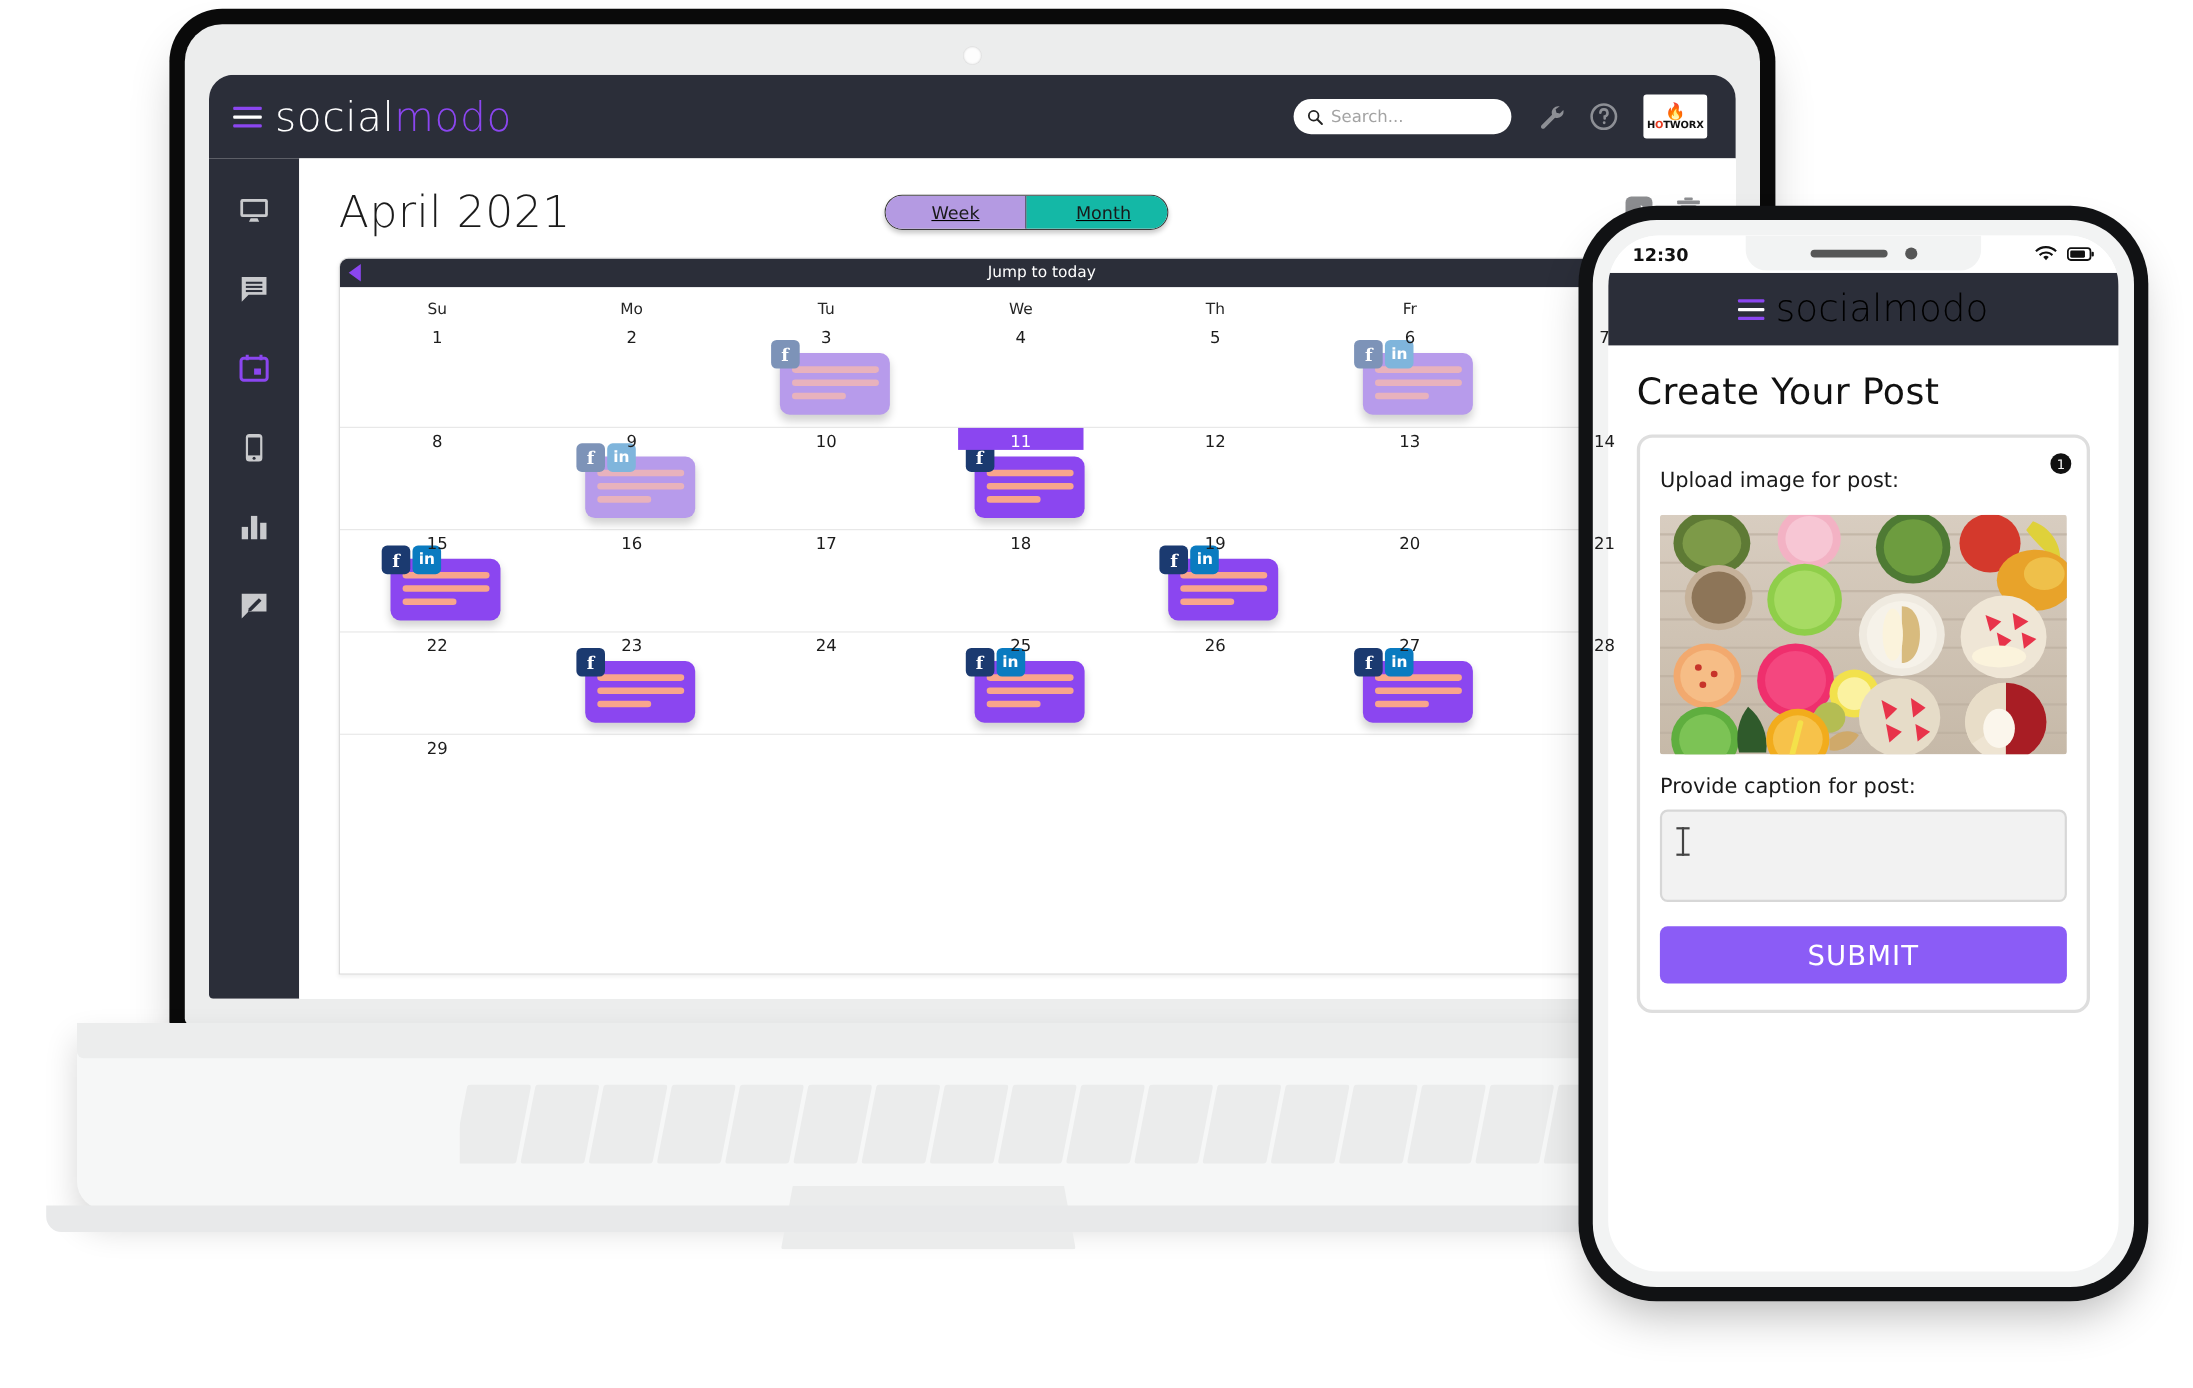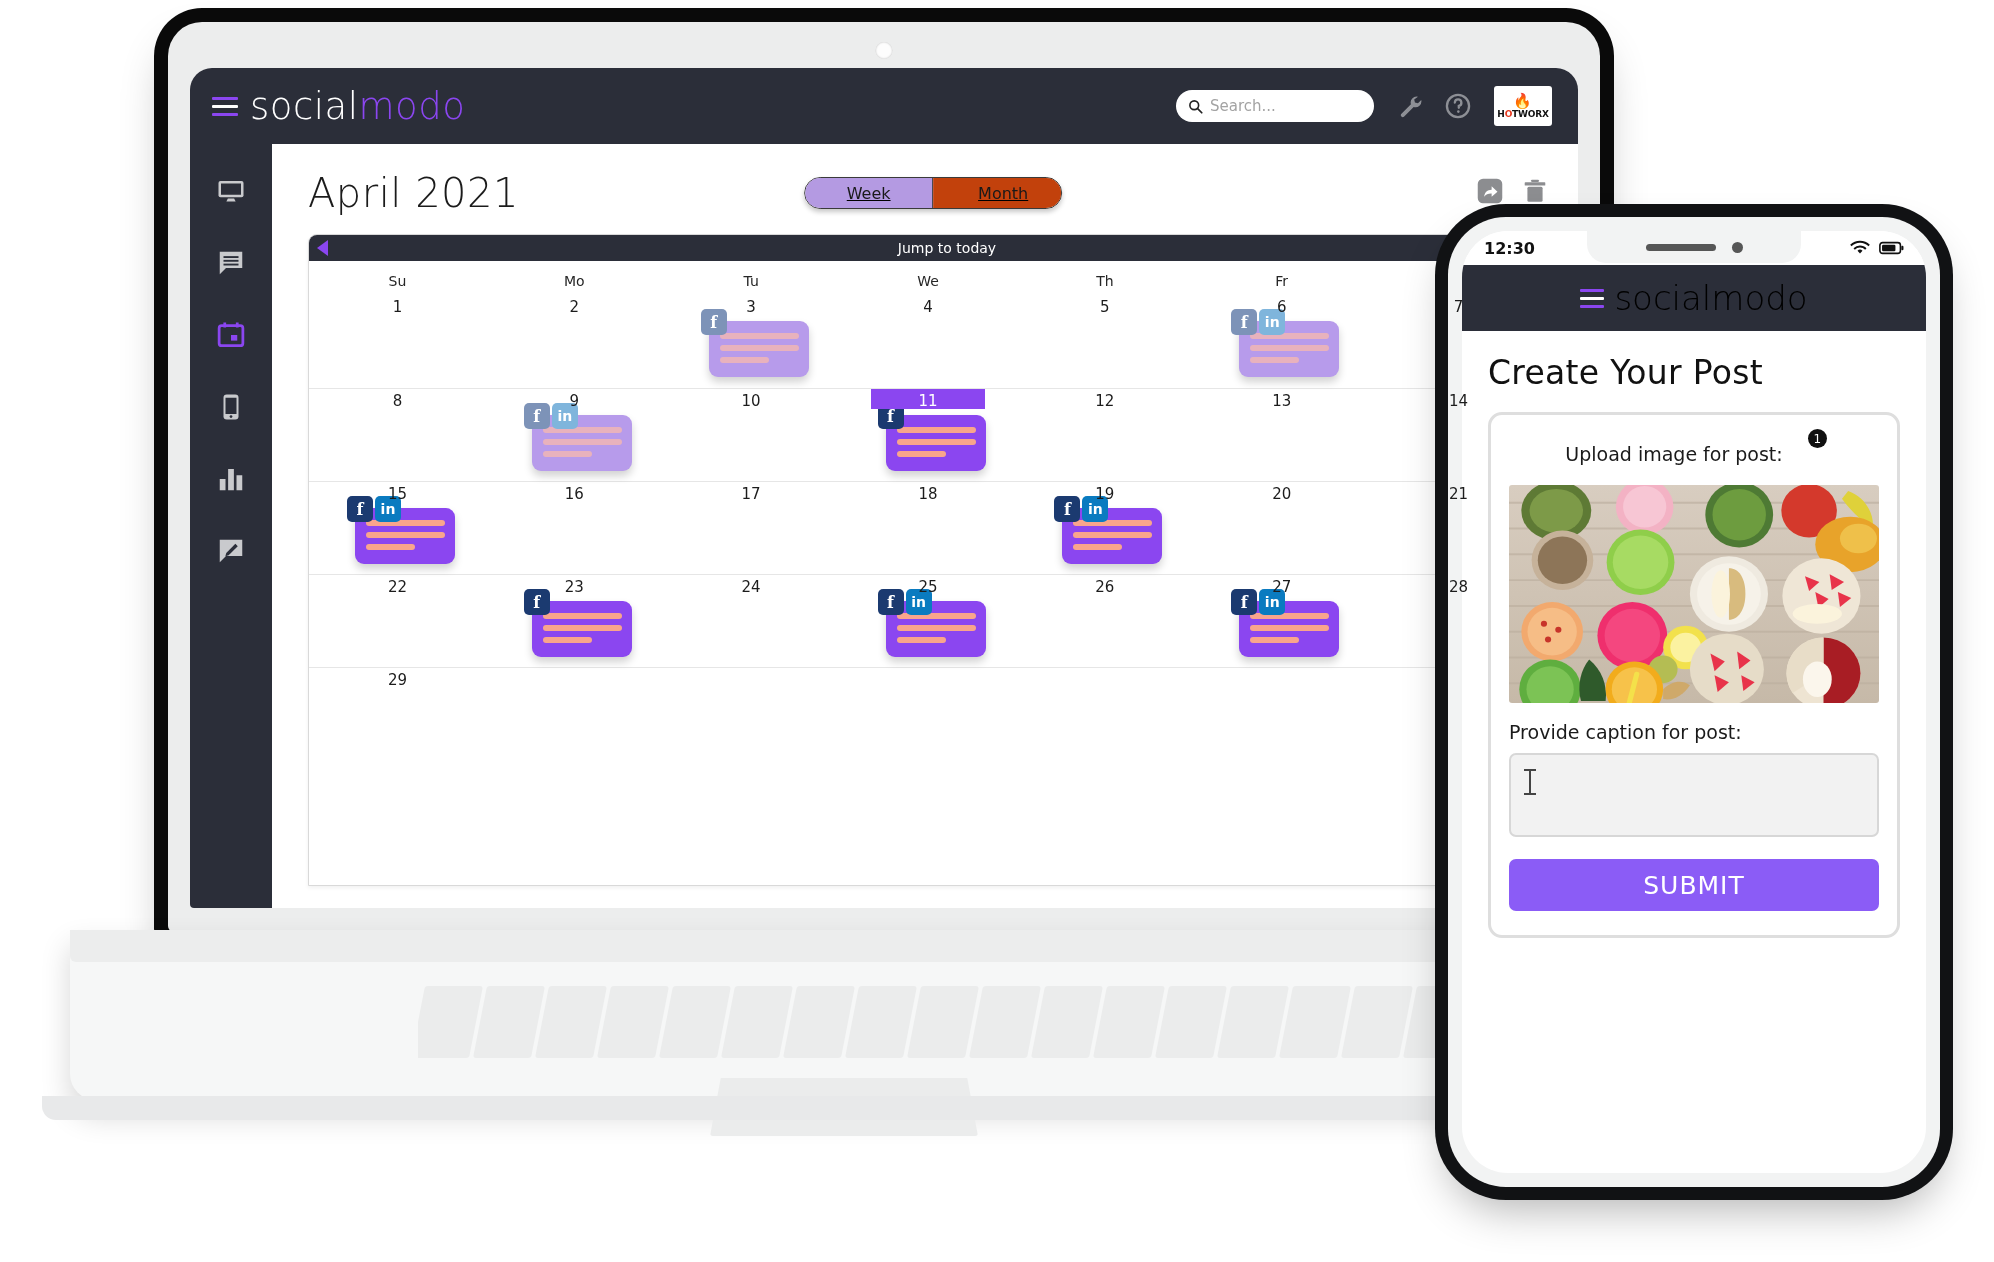--- a/index.html
+++ b/index.html
@@ -97,21 +97,21 @@
   .month-title { font-size: 40px; font-weight: 300; color: #1b1b1b; letter-spacing: .5px;
                  font-family: "DejaVu Sans", sans-serif; }
   .toggle {
     position: absolute; left: 50%; transform: translateX(-48%);
     display: flex; border-radius: 16px; overflow: hidden;
     border: 1px solid #3a3a3a; box-shadow: 0 3px 5px rgba(0,0,0,.22); text-decoration: underline;
   }
   .toggle div { width: 128px; height: 30px; display: flex; align-items: center; justify-content: center;
                 font-size: 16px; color: #191919; }
   .toggle .wk { background: #b49ae2; border-right: 1px solid #3a3a3a; }
-  .toggle .mo { background: #c2410c; padding-left: 12px; }
+  .toggle .mo { background: #14b8a6; padding-left: 12px; }
   .head-tools { margin-left: auto; display: flex; gap: 18px; align-items: center; color: #8c8d90; }
 
   .cal-wrap { margin-top: 12px; border: 1px solid #d9d9d9; border-radius: 9px 9px 0 0; overflow: hidden;
               background: #fff; height: calc(100% - 92px); box-shadow: 0 2px 4px rgba(0,0,0,.06); }
   .cal-topbar { height: 26px; background: #2b2e39; display: flex; align-items: center; position: relative; padding-left: 38px; }
   .cal-arrow { position: absolute; left: 8px; width: 0; height: 0;
                border-top: 8px solid transparent; border-bottom: 8px solid transparent;
                border-right: 11px solid #8b46f0; }
   .cal-today { flex: 1; text-align: center; color: #fff; font-size: 14px; }
   .dow-row { display: grid; grid-template-columns: repeat(7, 1fr); padding: 12px 0 6px; }
@@ -139,21 +139,21 @@
   .post-icons { position: absolute; left: -8px; top: -12px; display: flex; gap: 2px; }
   .sm { width: 26px; height: 26px; border-radius: 5px; display: flex; align-items: center; justify-content: center;
         color: #fff; font-weight: 700; font-size: 16px; }
   .sm.fb { background: #1b3a70; font-family: "DejaVu Serif", serif; }
   .sm.li { background: #0a7bc0; font-size: 14px; }
   .post.faded .sm.fb { background: #7d93b8; }
   .post.faded .sm.li { background: #7fb5dc; }
 
   
   .phone {
-    position: absolute; left: 1448px; top: 217px; width: 492px; height: 970px;
+    position: absolute; left: 1448px; top: 200px; width: 492px; height: 970px;
     background: #f2f3f3; border-radius: 58px;
     box-shadow: 0 0 0 13px #111214, 0 22px 44px rgba(0,0,0,.30);
   }
   .phone-screen {
     position: absolute; left: 14px; top: 14px; width: 464px; height: 942px;
     background: #fff; border-radius: 46px; overflow: hidden;
   }
   .notch {
     position: absolute; left: 50%; transform: translateX(-50%); top: 0;
     width: 214px; height: 32px; background: #f2f3f3; border-radius: 0 0 19px 19px;
@@ -169,21 +169,21 @@
   .sright { margin-left: auto; display: flex; align-items: center; gap: 9px; color: #111; }
   .phone-top { height: 66px; background: #2b2e39; display: flex; align-items: center; justify-content: center; }
   .phone-logo-text { font-size: 34px; font-weight: 300; }
   .phone-body { padding: 22px 26px 0; }
   .ph-title { font-size: 33px; font-weight: 400; color: #111; letter-spacing: .3px;
               font-family: "DejaVu Sans", sans-serif; }
   .ph-card {
     margin-top: 20px; border: 3px solid #dedede; border-radius: 14px; padding: 20px 18px 24px;
   }
   .ph-label { font-size: 19px; color: #1a1a1a; }
-  .upload-row { display: flex; align-items: center; justify-content: center; }
+  .upload-row { display: flex; align-items: center; justify-content: space-between; }
   .upl-icon { position: relative; width: 40px; height: 38px; }
   .upl-sq { width: 38px; height: 34px; background: #8b5cf6; border-radius: 6px; position: relative; overflow: hidden; }
   .upl-badge { position: absolute; right: -4px; top: -6px; width: 19px; height: 19px; border-radius: 50%;
                background: #111; color: #fff; font-size: 12px; display: flex; align-items: center; justify-content: center; }
   .photo { margin-top: 12px; width: 100%; height: 218px; border-radius: 3px; overflow: hidden; position: relative; }
   .cap-label { margin-top: 18px; font-size: 19px; color: #1a1a1a; }
   .textarea {
     margin-top: 10px; height: 84px; background: #f2f2f2; border: 2px solid #d7d7d7; border-radius: 7px;
     position: relative;
   }

